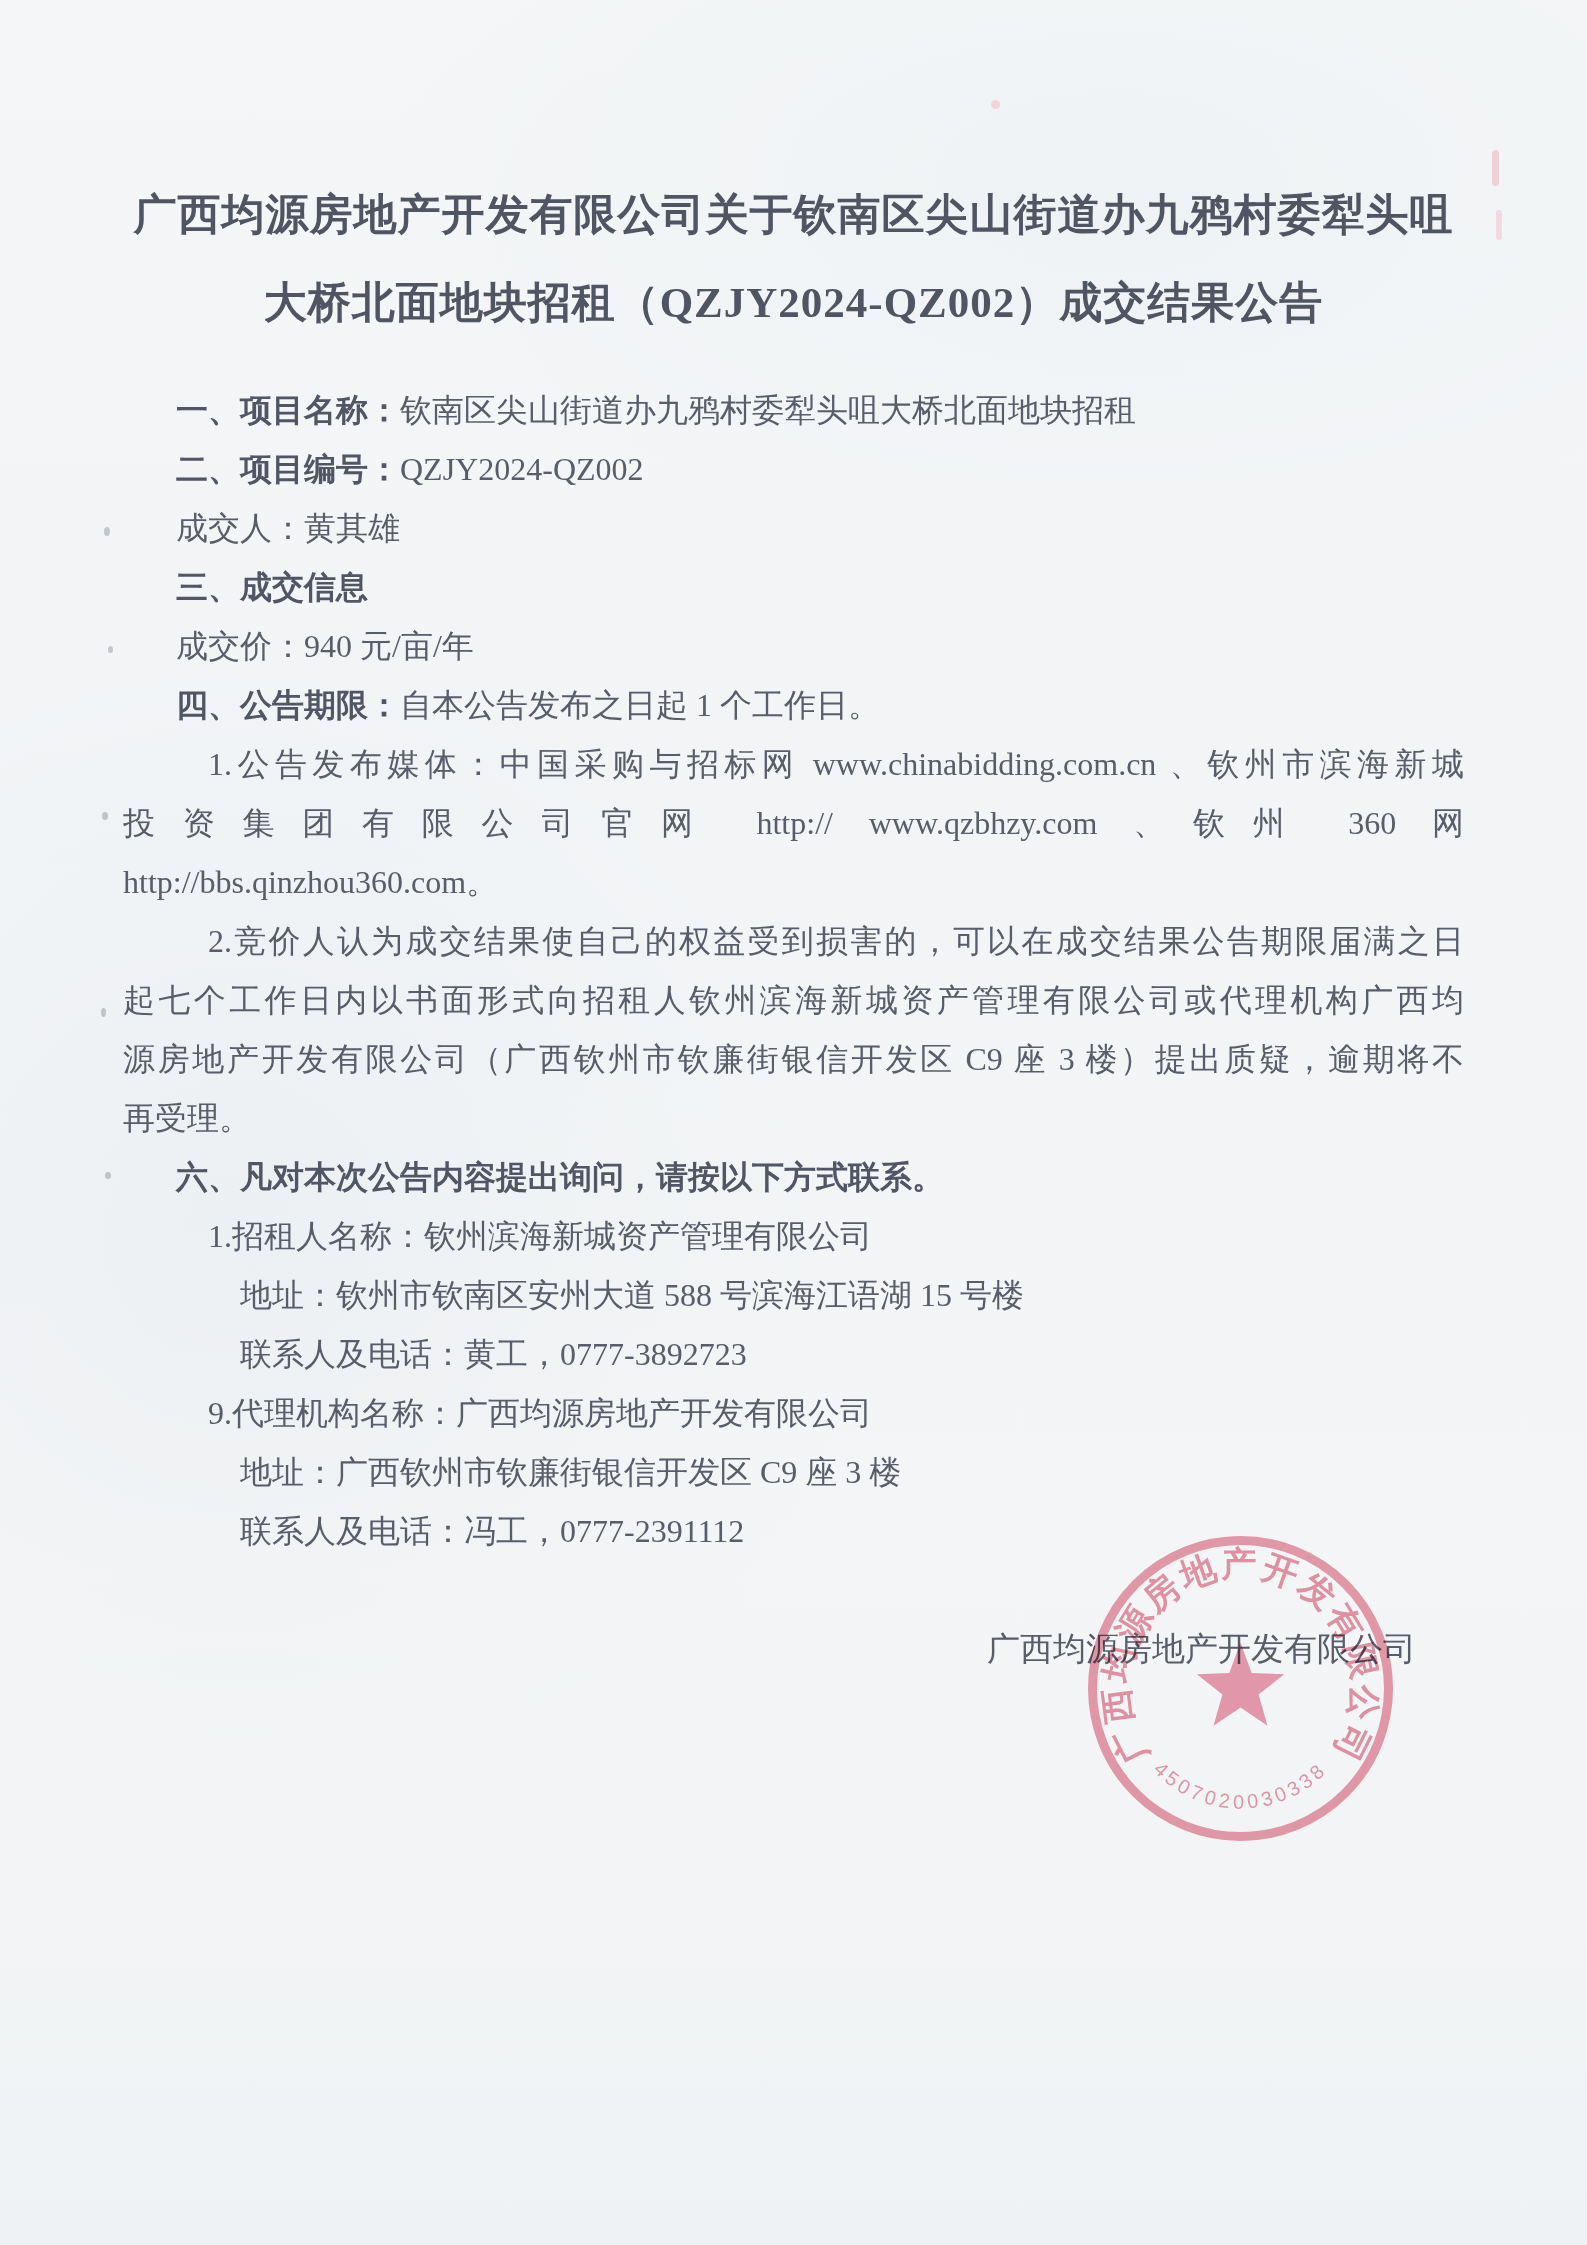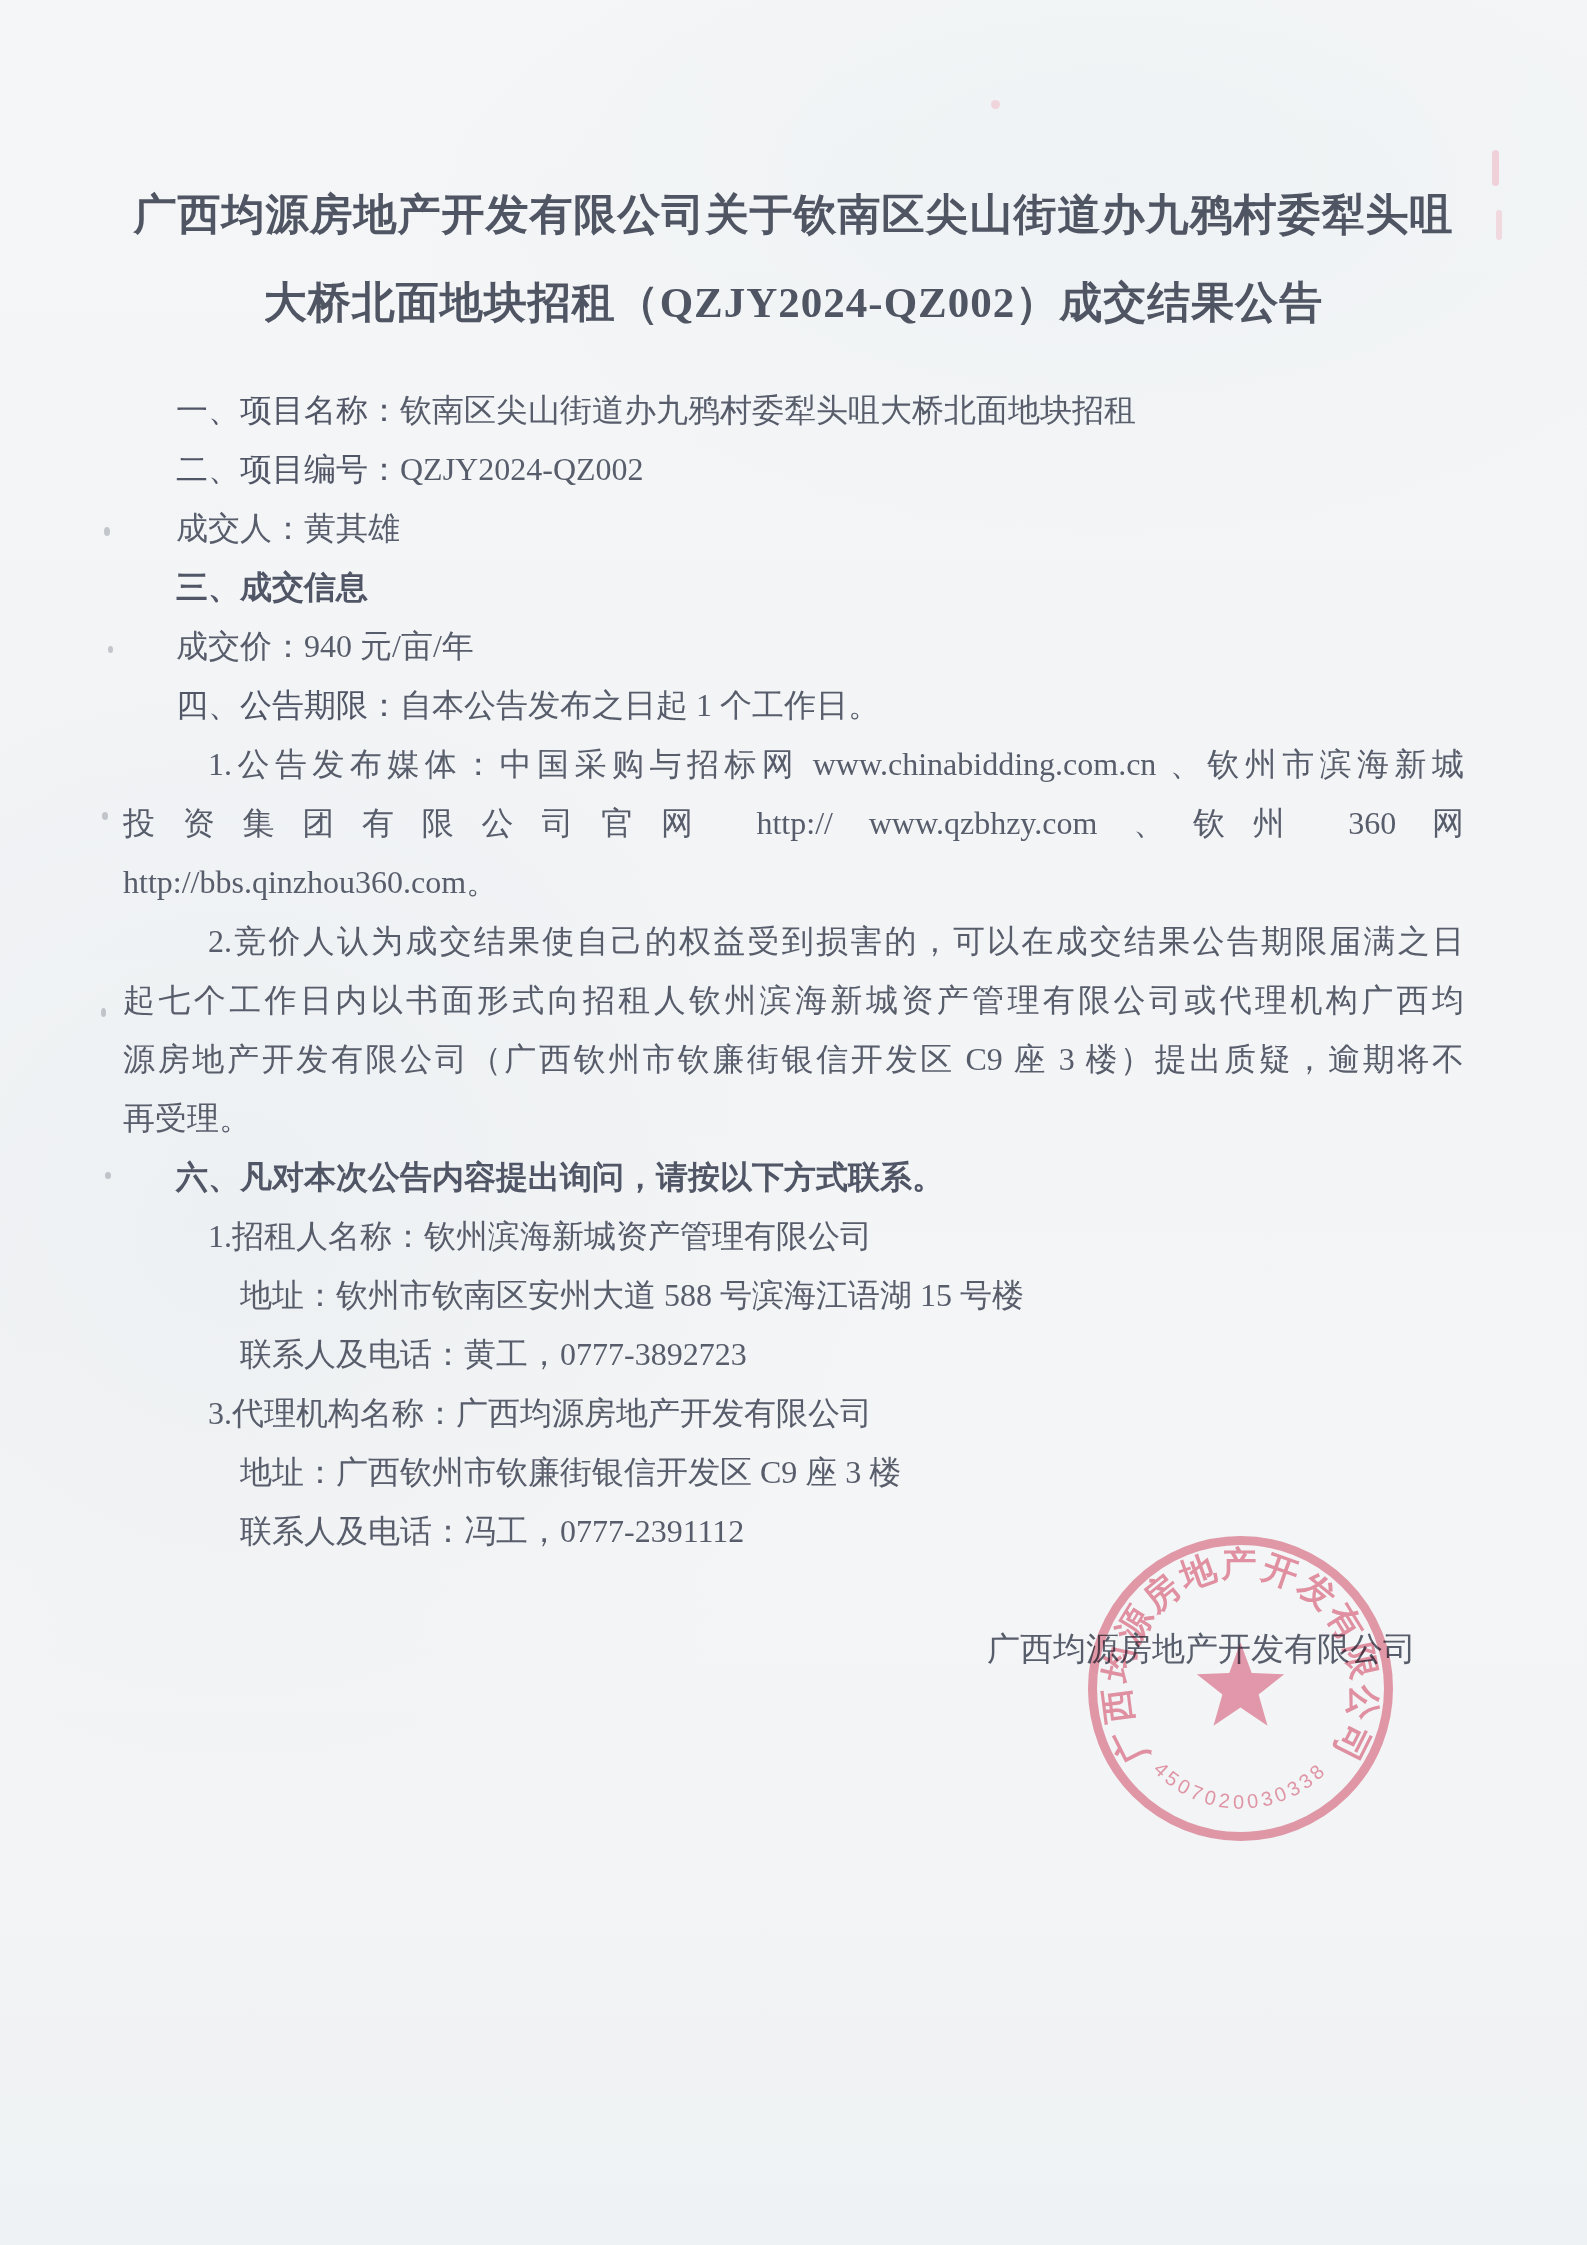--- a/index.html
+++ b/index.html
@@ -26,21 +26,21 @@
   }
   .doc-body{
     margin:34px 123px 0 123px; 
     font-size:32px;
     line-height:59px;
   }
   .line{min-height:59px;}
   .ind-sec{padding-left:53px;}
   .ind-num{padding-left:85px;}
   .ind-addr{padding-left:117px;}
-  .lbl{font-weight:400;color:#515666;}
+  .lbl{font-weight:700;color:#515666;}
   .bold{font-weight:700;color:#515666;}
   .flush{text-align:justify;text-align-last:justify;}
   .spacer{height:59px;}
   .sig{
     text-align:right;
     padding-right:48px;
     font-size:33px;
     line-height:59px;
   }
   .seal{
@@ -101,21 +101,21 @@
     <div class="line flush">起七个工作日内以书面形式向招租人钦州滨海新城资产管理有限公司或代理机构广西均</div>
     <div class="line flush">源房地产开发有限公司（广西钦州市钦廉街银信开发区 C9 座 3 楼）提出质疑，逾期将不</div>
     <div class="line">再受理。</div>
 
     <div class="line ind-sec bold">六、凡对本次公告内容提出询问，请按以下方式联系。</div>
 
     <div class="line ind-num">1.招租人名称：钦州滨海新城资产管理有限公司</div>
     <div class="line ind-addr">地址：钦州市钦南区安州大道 588 号滨海江语湖 15 号楼</div>
     <div class="line ind-addr">联系人及电话：黄工，0777-3892723</div>
 
-    <div class="line ind-num">3.代理机构名称：广西均源房地产开发有限公司</div>
+    <div class="line ind-num">9.代理机构名称：广西均源房地产开发有限公司</div>
     <div class="line ind-addr">地址：广西钦州市钦廉街银信开发区 C9 座 3 楼</div>
     <div class="line ind-addr">联系人及电话：冯工，0777-2391112</div>
 
     <div class="spacer"></div>
 
     <div class="sig">广西均源房地产开发有限公司</div>
   </div>
 
   <svg class="seal" viewBox="0 0 315 315" xmlns="http://www.w3.org/2000/svg">
     <defs>

